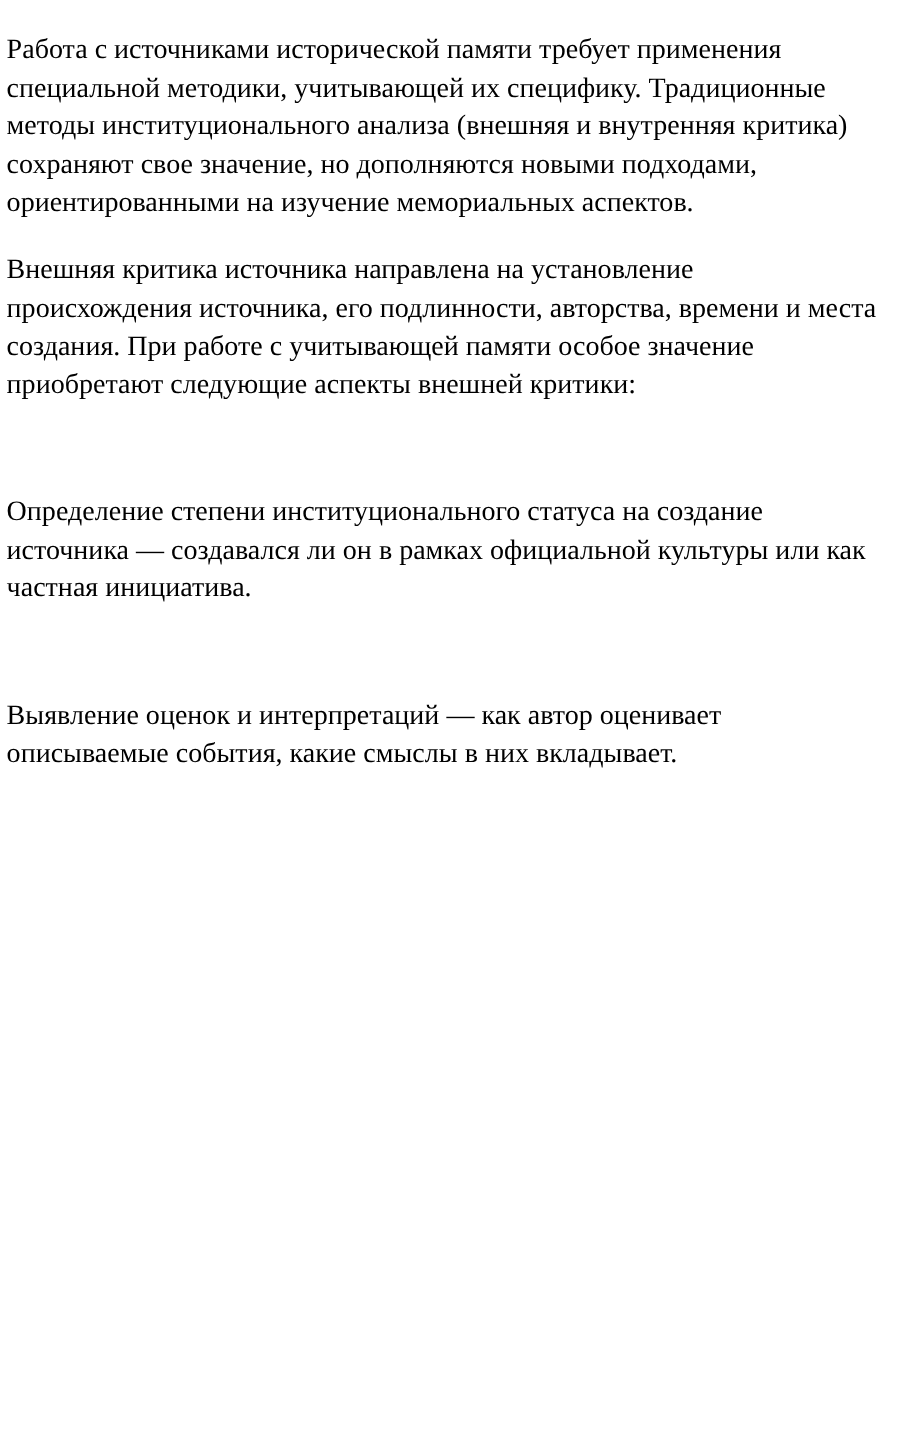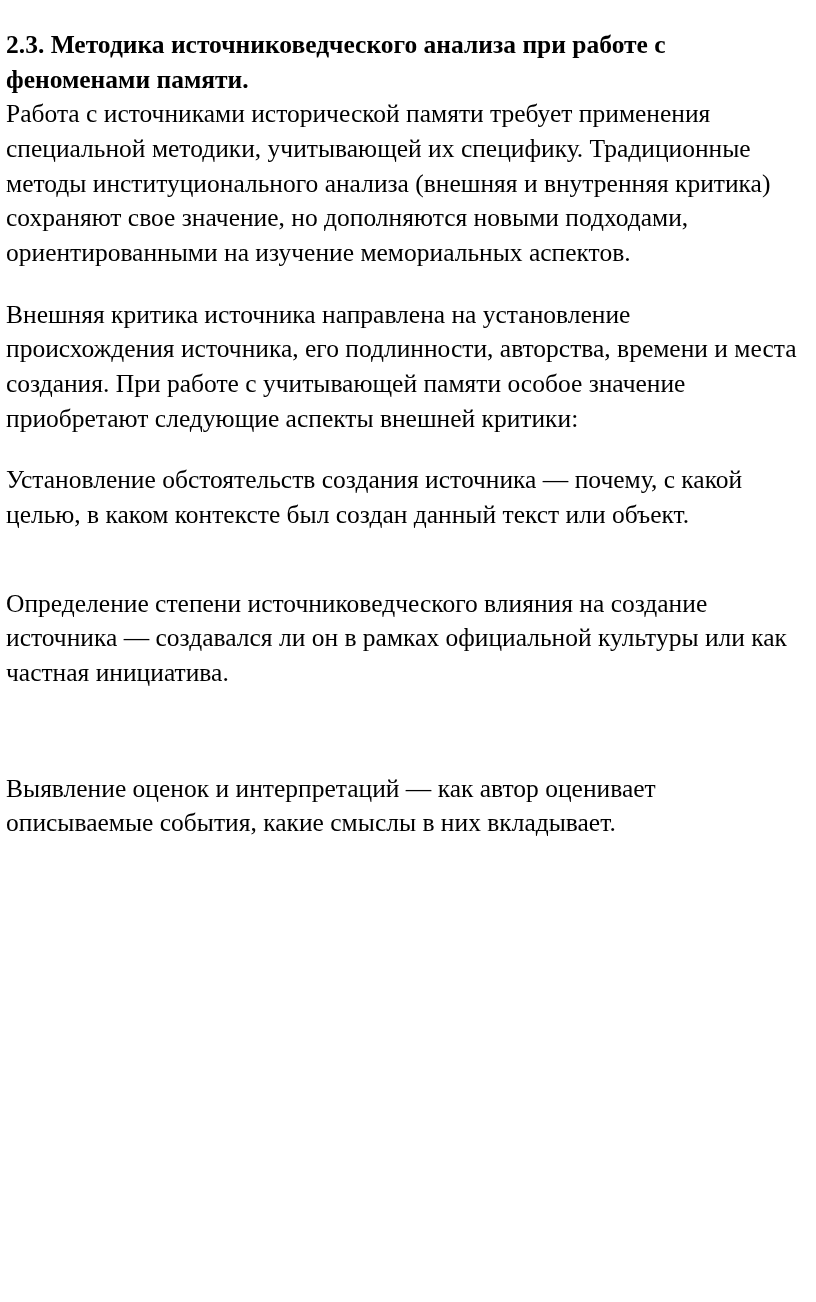--- a/index.html
+++ b/index.html
@@ -38,38 +38,36 @@
   .spacer {
     height: 27px;
   }
 </style>
 </head>
 <body>
 
 <div class="page">
   <div class="doc-body">
 
-    <p class="heading">2.3. Методика источниковедческого анализа при работе с феноменами памяти.</p>
 
     <p class="para">Работа с источниками исторической памяти требует применения специальной методики, учитывающей их специфику. Традиционные методы институционального анализа (внешняя и внутренняя критика) сохраняют свое значение, но дополняются новыми подходами, ориентированными на изучение мемориальных аспектов.</p>
 
     <div class="spacer"></div>
 
     <p class="para">Внешняя критика источника направлена на установление происхождения источника, его подлинности, авторства, времени и места создания. При работе с учитывающей памяти особое значение приобретают следующие аспекты внешней критики:</p>
 
     <div class="spacer"></div>
 
-    <p class="para">Установление обстоятельств создания источника — почему, с какой целью, в каком контексте был создан данный текст или объект.</p>
 
     <div class="spacer"></div>
 
 
     <div class="spacer"></div>
 
-    <p class="para">Определение степени источниковедческого влияния на создание источника — создавался ли он в рамках официальной культуры или как частная инициатива.</p>
+    <p class="para">Определение степени институционального статуса на создание источника — создавался ли он в рамках официальной культуры или как частная инициатива.</p>
 
     <div class="spacer"></div>
 
 
     <div class="spacer"></div>
 
 
     <div class="spacer"></div>
 
     <p class="para">Выявление оценок и интерпретаций — как автор оценивает описываемые события, какие смыслы в них вкладывает.</p>

